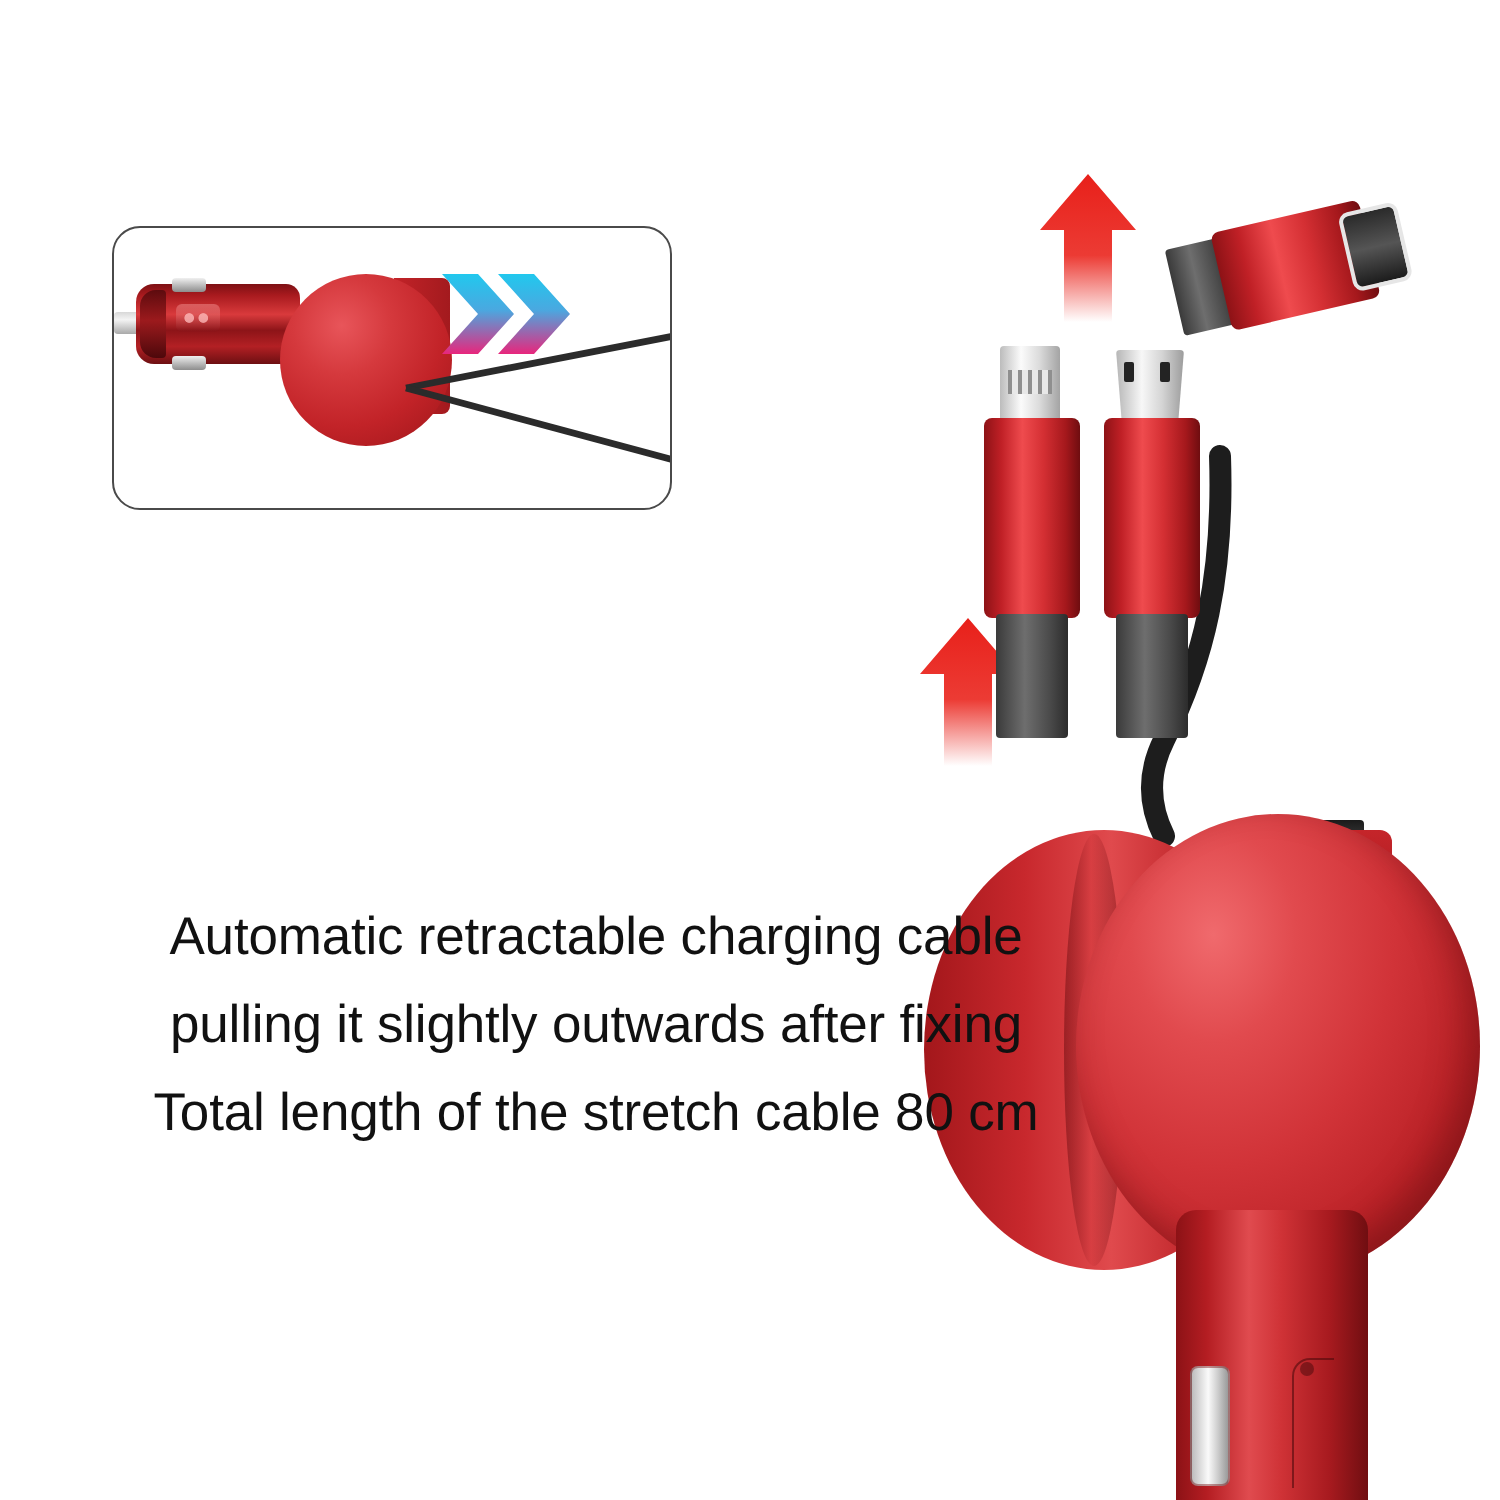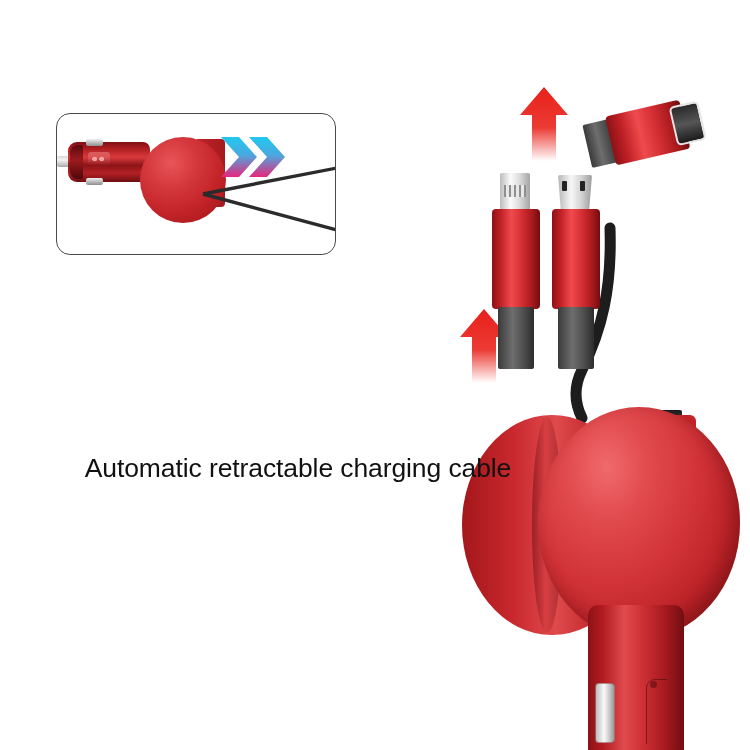--- a/index.html
+++ b/index.html
@@ -319,15 +319,17 @@
 
     <div id="plug-body"></div>
     <div id="plug-clip-left" class="plug-clip"></div>
     <div id="plug-groove"></div>
     <div id="plug-dot"></div>
 
   </div>
 
   <div id="caption">
     <div class="cap-line">Automatic retractable charging cable</div>
+    <div class="cap-line">pulling it slightly outwards after fixing</div>
+    <div class="cap-line">Total length of the stretch cable 80 cm</div>
   </div>
 
 </div>
 
 </body></html>

